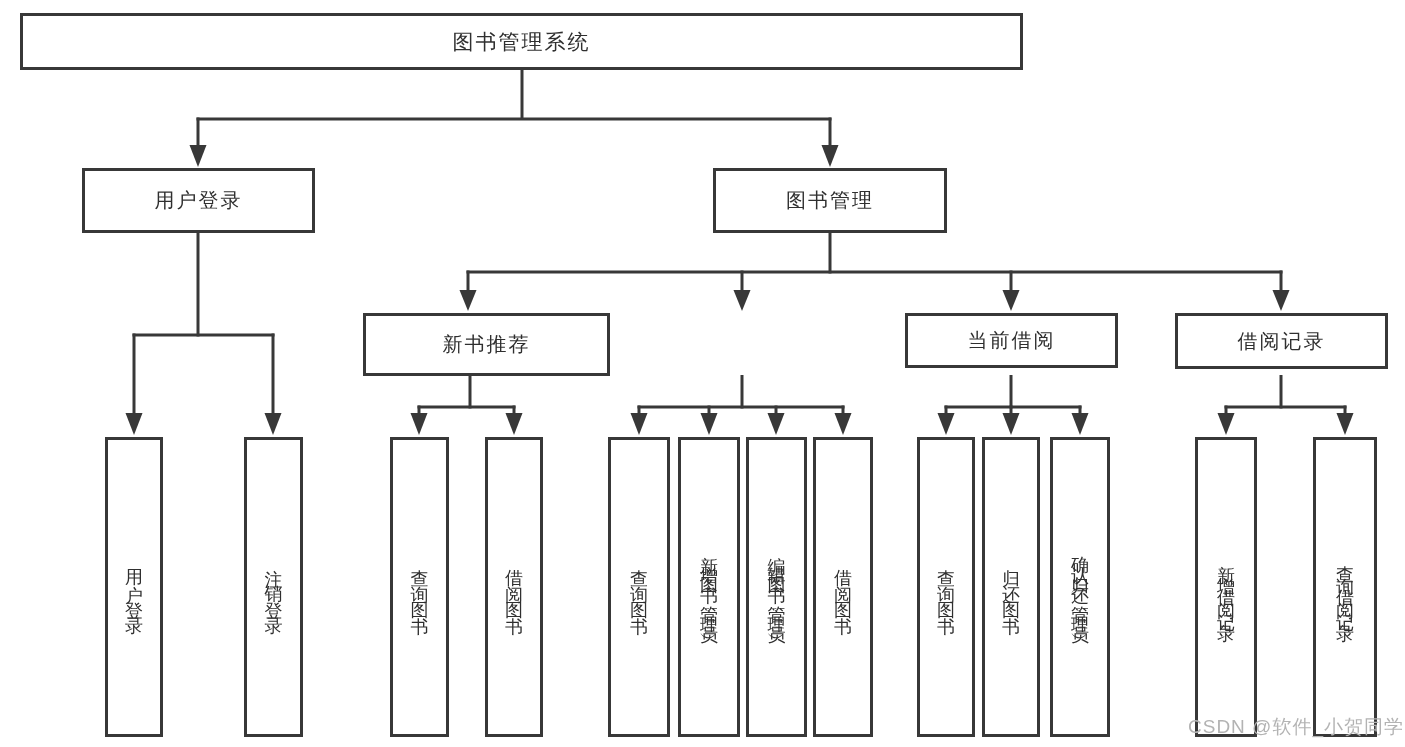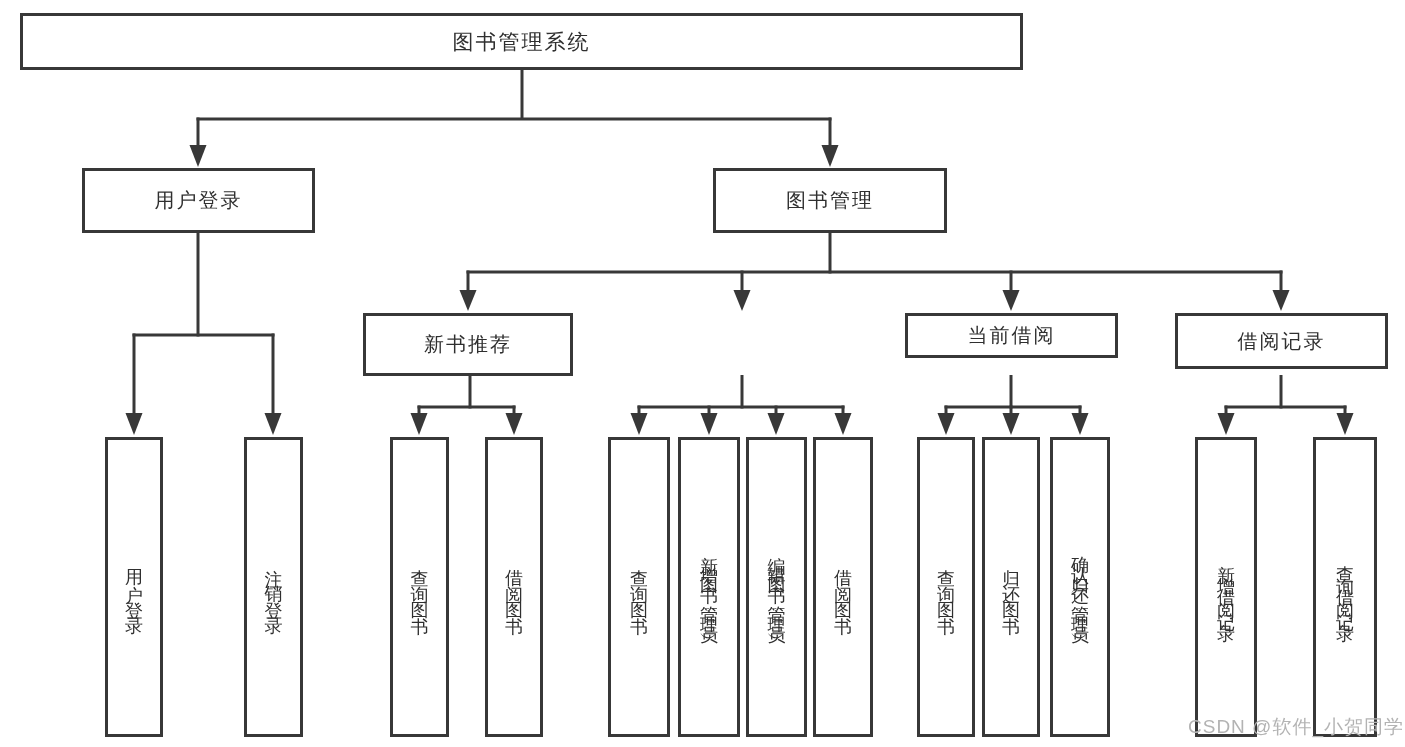--- a/index.html
+++ b/index.html
@@ -98,22 +98,22 @@
       <polygon points="1217.5,413 1234.5,413 1226,435"></polygon>
       <polygon points="1336.5,413 1353.5,413 1345,435"></polygon>
     </g>
   </svg>
 
   <div class="box h root" style="left:20px;top:13px;width:1003px;height:57px">图书管理系统</div>
 
   <div class="box h" style="left:82px;top:168px;width:233px;height:65px">用户登录</div>
   <div class="box h" style="left:713px;top:168px;width:234px;height:65px">图书管理</div>
 
-  <div class="box h" style="left:363px;top:313px;width:210px;height:63px">新书推荐</div>
-  <div class="box h" style="left:905px;top:313px;width:213px;height:45px">当前借阅</div>
+  <div class="box h" style="left:363px;top:313px;width:247px;height:63px">新书推荐</div>
+  <div class="box h" style="left:905px;top:313px;width:213px;height:55px">当前借阅</div>
   <div class="box h" style="left:1175px;top:313px;width:213px;height:56px">借阅记录</div>
 
   <div class="box v s4" style="left:105px;top:437px;width:58px;height:300px">用户登录</div>
   <div class="box v s4" style="left:244px;top:437px;width:59px;height:300px">注销登录</div>
 
   <div class="box v s4" style="left:390px;top:437px;width:59px;height:300px">查询图书</div>
   <div class="box v s4" style="left:485px;top:437px;width:58px;height:300px">借阅图书</div>
 
   <div class="box v s4" style="left:608px;top:437px;width:62px;height:300px">查询图书</div>
   <div class="box v s9" style="left:678px;top:437px;width:62px;height:300px">新增图书（管理员）</div>

